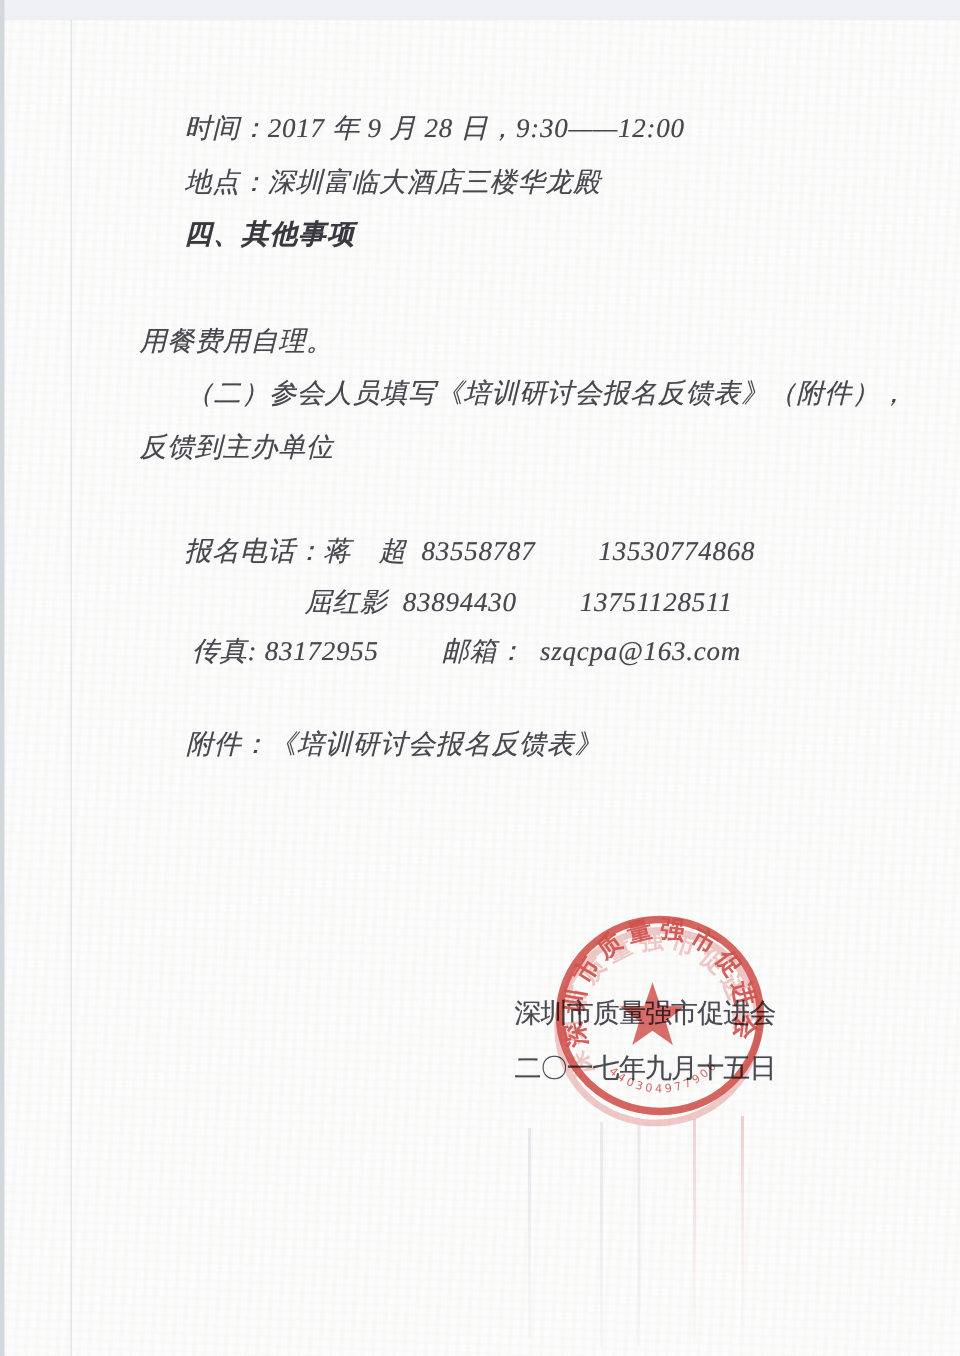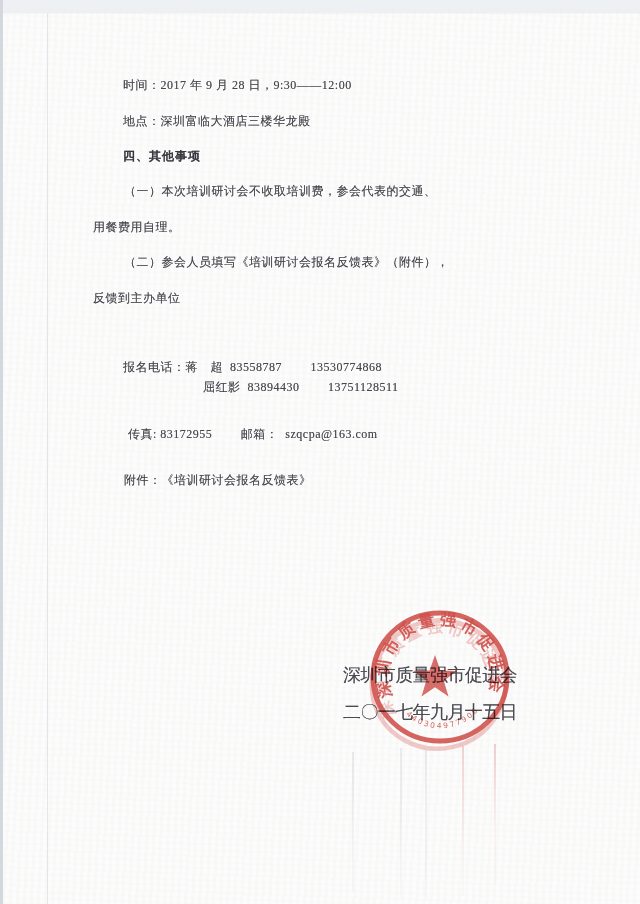--- a/index.html
+++ b/index.html
@@ -20,26 +20,27 @@
   .page-left-edge {
     position: absolute; left: 0; top: 0; width: 3px; height: 904px;
     background: #d3d8de;
   }
   .scan-fold-line {
     position: absolute; left: 47px; top: 13px; width: 1px; height: 891px;
     background: rgba(165,178,194,0.28);
   }
   .doc-line {
     position: absolute;
-    font-size: 12px;
+    font-size: 18px;
     line-height: 23px;
     color: #47474e;
     letter-spacing: 0.5px;
     white-space: pre;
     text-shadow: 0 0 0.5px rgba(70,70,80,0.55);
+    font-style: italic;
   }
   .doc-line.bold {
     font-weight: bold;
     color: #38383e;
     letter-spacing: 1px;
   }
   .signature-line {
     position: absolute;
     font-size: 18px;
     color: #4a4a52;
@@ -67,28 +68,27 @@
 <body>
 
 <div class="scan-page">
 
   <div class="page-left-edge"></div>
   <div class="scan-fold-line"></div>
 
   <div class="doc-line" style="left:123px; top:74px;">时间：2017 年 9 月 28 日，9:30——12:00</div>
   <div class="doc-line bold" style="left:123px; top:145px;">四、其他事项</div>
   <div class="doc-line" style="left:123px; top:110px;">地点：深圳富临大酒店三楼华龙殿</div>
-  <div class="doc-line" style="left:124px; top:180px;">（一）本次培训研讨会不收取培训费，参会代表的交通、</div>
   <div class="doc-line" style="left:93px;  top:216px;">用餐费用自理。</div>
   <div class="doc-line" style="left:124px; top:251px;">（二）参会人员填写《培训研讨会报名反馈表》（附件），</div>
   <div class="doc-line" style="left:93px;  top:287px;">反馈到主办单位</div>
   <div class="doc-line" style="left:123px; top:356px;">报名电话：蒋　超  83558787　　 13530774868</div>
-  <div class="doc-line" style="left:203px; top:376px;">屈红影  83894430　　 13751128511</div>
+  <div class="doc-line" style="left:203px; top:390px;">屈红影  83894430　　 13751128511</div>
   <div class="doc-line" style="left:128px; top:423px;">传真: 83172955　　 邮箱：  szqcpa@163.com</div>
-  <div class="doc-line" style="left:124px; top:469px;text-align:center;">附件：《培训研讨会报名反馈表》</div>
+  <div class="doc-line" style="left:124px; top:485px;text-align:center;">附件：《培训研讨会报名反馈表》</div>
 
   <div class="signature-line" style="left:343px; top:663px;">深圳市质量强市促进会</div>
   <div class="signature-line" style="left:343px; top:700px;">二〇一七年九月十五日</div>
 
   <div class="seal-wrap">
     <svg width="152" height="148" viewBox="0 0 152 146">
       <defs>
         <path id="sealTopArc" d="M 29,94 A 52,52 0 1 1 123,94" fill="none"></path>
         <path id="sealBottomArc" d="M 39,107 A 50,50 0 0 0 113,107" fill="none"></path>
       </defs>

